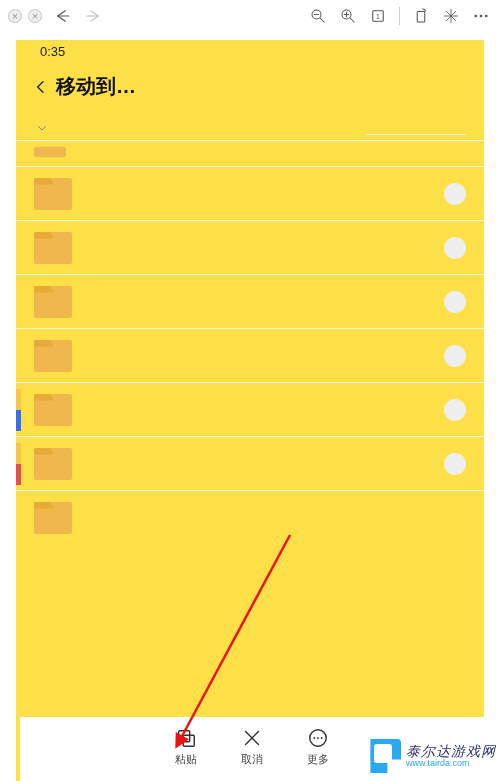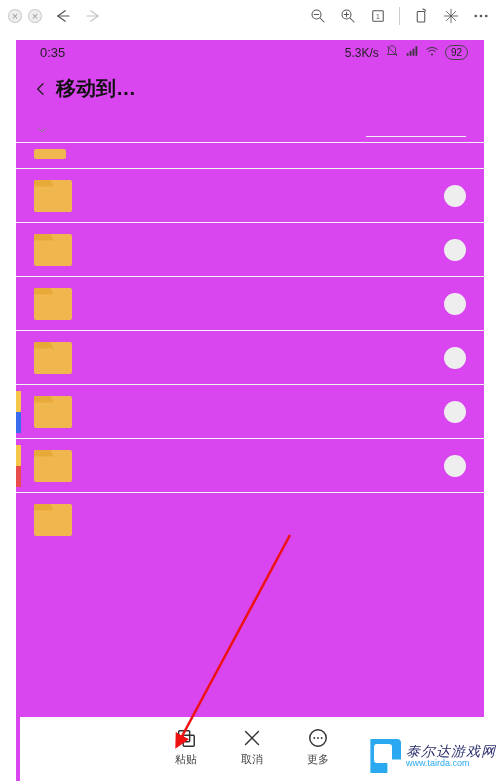--- a/index.html
+++ b/index.html
@@ -19,21 +19,21 @@
   .close-pair { display:flex; gap:6px; }
   .close-pair span {
     width:14px; height:14px; border-radius:50%;
     background:#eee; color:#999; font-size:11px; line-height:14px; text-align:center;
     box-shadow: inset 0 0 0 1px #ccc;
   }
 
   
   .phone {
     position:absolute; left:16px; right:16px; top:40px; bottom:0;
-    background:#d946ef; display:flex; flex-direction:column;
+    background:#fde047; display:flex; flex-direction:column;
     
   }
 
   
   .statusbar {
     display:flex; align-items:center; padding: 4px 16px 4px 24px;
     font-size:13px; color:#222;
   }
   .statusbar .sb-right { margin-left:auto; display:flex; align-items:center; gap:6px; font-size:12px; }
   .battery-pill { border:1px solid #444; border-radius:8px; padding:0 5px; font-size:10px; line-height:13px; }
@@ -174,42 +174,20 @@
           <circle cx="19" cy="12" r="1.8" fill="#555"></circle>
         </svg>
     </div>
   </div>
 </div>
 
 <div class="phone">
 
   <div class="statusbar">
     <span>0:35</span>
-    <div class="sb-right">
-      <span>5.3K/s</span>
-      <span>
-        <svg width="14" height="14" viewBox="0 0 24 24">
-            <path d="M12 3 A6 6 0 0 1 18 10 V15 L20 18 H4 L6 15 V10 A6 6 0 0 1 12 3 Z" stroke="#333" stroke-width="1.4" fill="none"></path>
-            <path d="M4 4 L20 20" stroke="#333" stroke-width="1.4" stroke-linecap="round"></path>
-          </svg>
-      </span>
-      <span>
-        <svg width="14" height="14" viewBox="0 0 24 24">
-            <path d="M3 20 H6 V16 H3 Z M8 20 H11 V12 H8 Z M13 20 H16 V8 H13 Z M18 20 H21 V4 H18 Z" fill="#333"></path>
-          </svg>
-      </span>
-      <span>
-        <svg width="14" height="14" viewBox="0 0 24 24">
-            <path d="M3 9 A14 14 0 0 1 21 9" stroke="#333" stroke-width="1.6" fill="none" stroke-linecap="round"></path>
-            <path d="M6 13 A9 9 0 0 1 18 13" stroke="#333" stroke-width="1.6" fill="none" stroke-linecap="round"></path>
-            <circle cx="12" cy="18" r="1.6" fill="#333"></circle>
-          </svg>
-      </span>
-      <span class="battery-pill">92</span>
-    </div>
   </div>
 
   <div class="header">
     <div class="back-chevron">
       <svg viewBox="0 0 24 24">
           <path d="M15 4 L7 12 L15 20"></path>
         </svg>
     </div>
     <div class="header-title">移动到…</div>
   </div>

